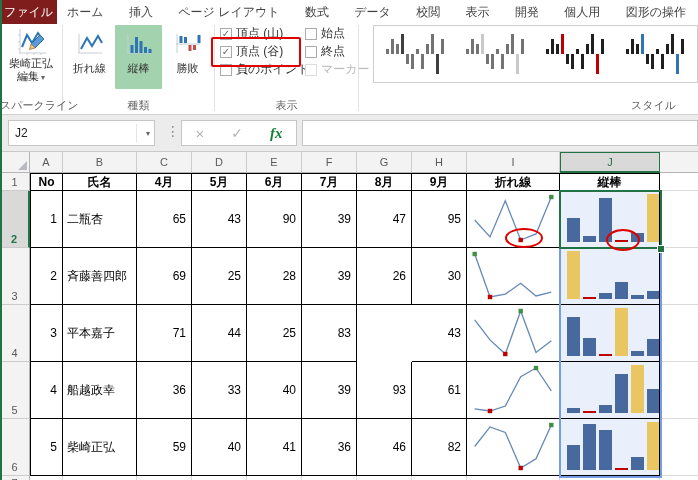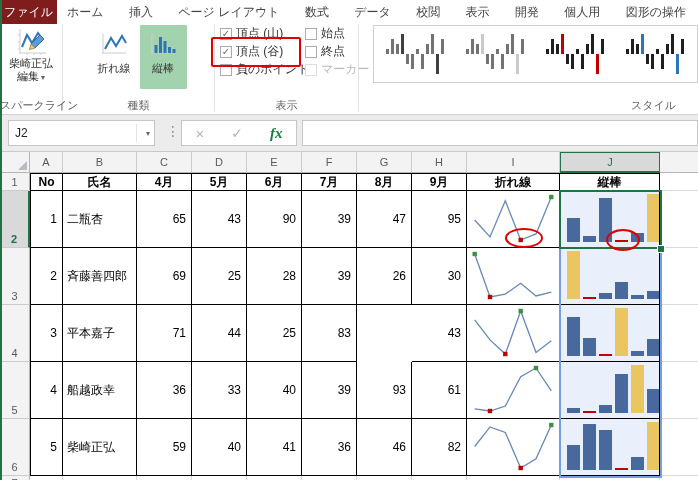--- a/index.html
+++ b/index.html
@@ -132,20 +132,31 @@
           <div class="typebtn selected">
             <svg width="30" height="26" viewBox="0 0 30 26">
               <path d="M4 3v19M3 22h24" stroke="#c8cdd4" fill="none"></path>
               <rect x="6.5" y="14" width="3" height="8" fill="#2e75b6"></rect>
               <rect x="11" y="6" width="3" height="16" fill="#2e75b6"></rect>
               <rect x="15.5" y="10" width="3" height="12" fill="#2e75b6"></rect>
               <rect x="20" y="16" width="3" height="6" fill="#2e75b6"></rect>
               <rect x="24.5" y="18" width="3" height="4" fill="#2e75b6"></rect>
             </svg>
             <span class="tblab">縦棒</span>
+          </div>
+          <div class="typebtn">
+            <svg width="30" height="26" viewBox="0 0 30 26">
+              <path d="M4 3v19M3 13h24" stroke="#c8cdd4" fill="none"></path>
+              <rect x="6.5" y="5" width="3" height="7" fill="#2e75b6"></rect>
+              <rect x="11" y="6" width="3" height="6" fill="#2e75b6"></rect>
+              <rect x="15.5" y="14" width="3" height="6" fill="#c0504d"></rect>
+              <rect x="20" y="14" width="3" height="5" fill="#c0504d"></rect>
+              <rect x="24.5" y="4" width="3" height="8" fill="#2e75b6"></rect>
+            </svg>
+            <span class="tblab">勝敗</span>
           </div>
         </div>
       <div class="grp-label">種類</div>
     </div>
     <div class="gsep"></div>
 
     <div class="grp grp-show">
       <div class="cbcol cbcol1">
           <div class="cbrow">
             <span class="cbox">✓</span>

